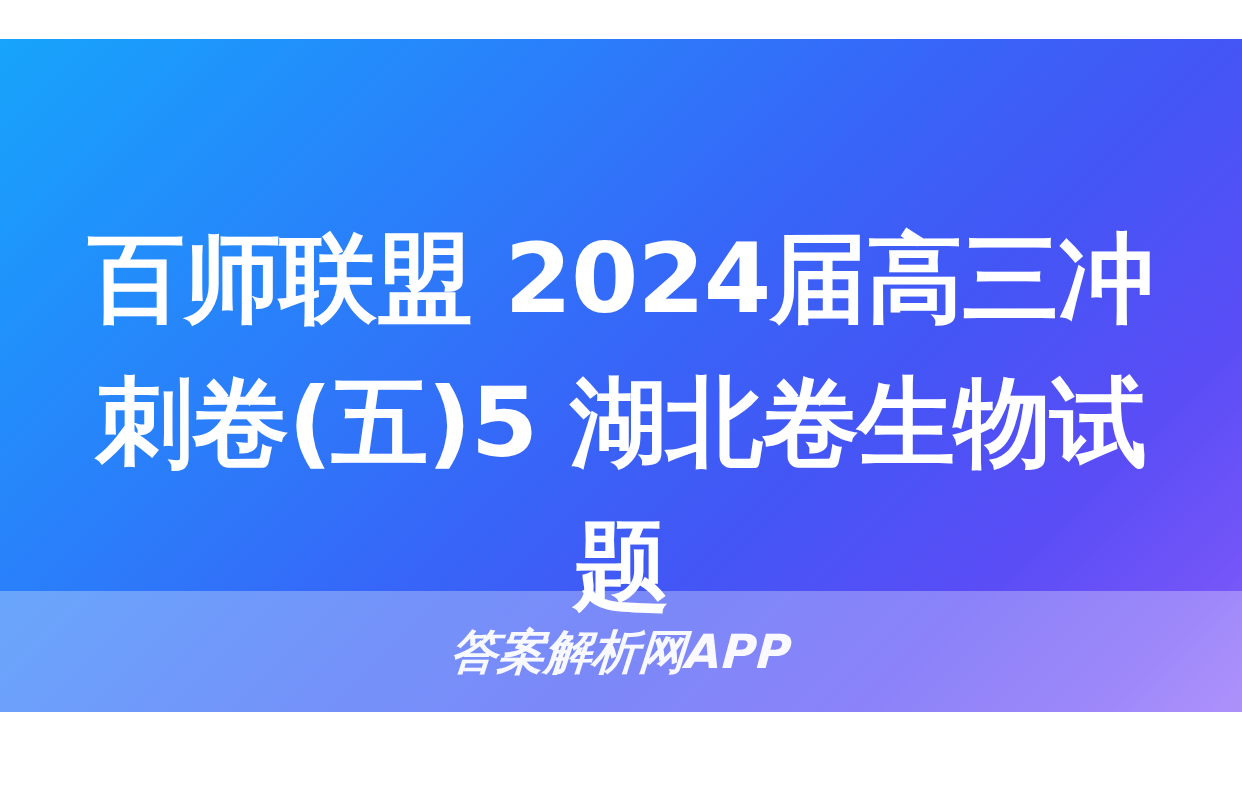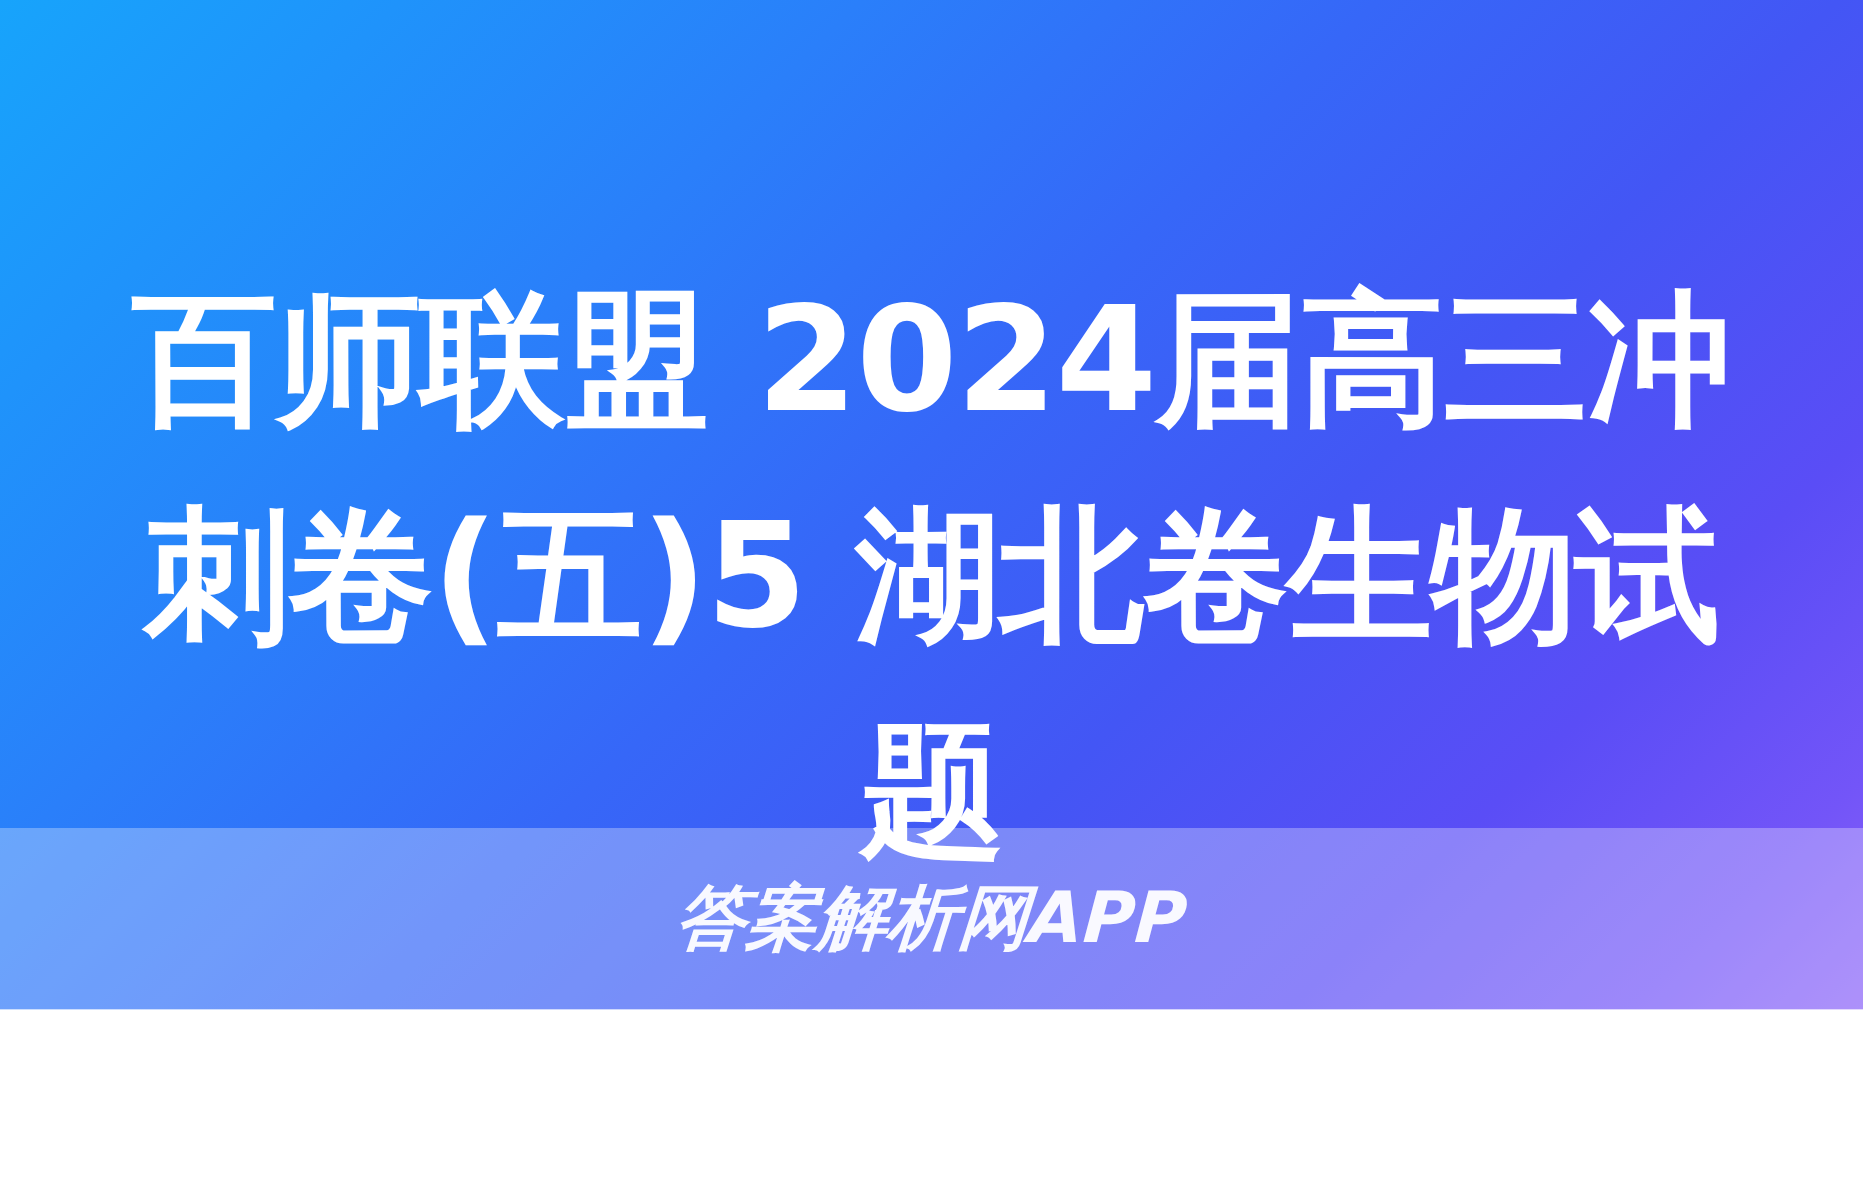--- a/index.html
+++ b/index.html
@@ -21,20 +21,21 @@
     background:
       linear-gradient(135deg,
         #17a4fb 0%,
         #1f93fb 14%,
         #2a7ffa 30%,
         #3667f8 48%,
         #4356f5 64%,
         #5a4df6 80%,
         #7355f8 92%,
         #8a62f8 100%);
+    margin-top: 39px;
   }
 
   
   #headline-block {
     position: absolute;
     left: 0;
     right: 0;
     top: 168px;
     padding: 0 78px;
     box-sizing: border-box;

